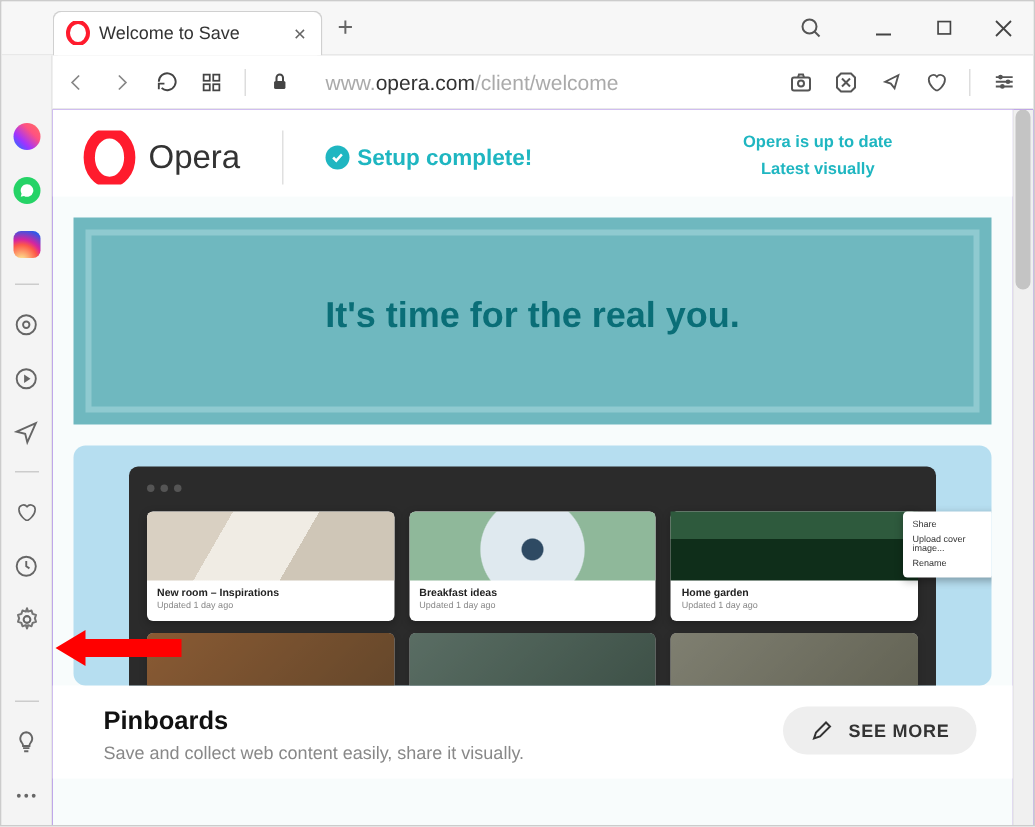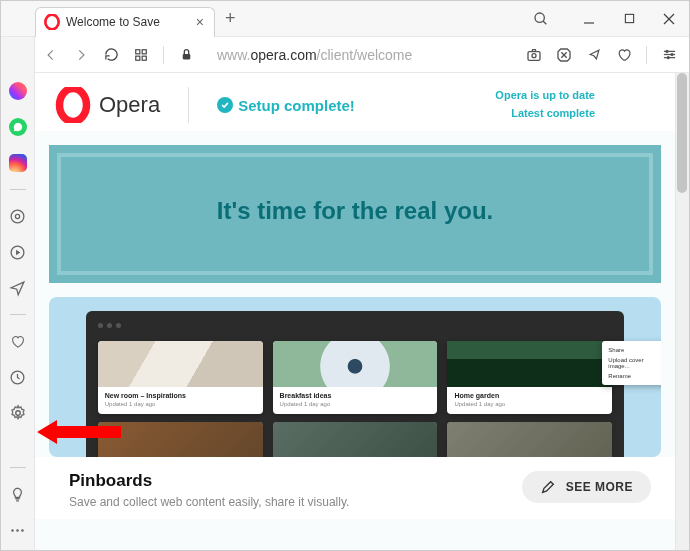--- a/index.html
+++ b/index.html
@@ -45,21 +45,21 @@
   
   
   .page-header { display: flex; align-items: center; padding: 14px 20px 8px 20px; gap: 28px; background:#fff;}
   .opera-logo-blk { display:flex; align-items:center; gap: 8px; }
   .opera-o { width: 36px; height: 36px; }
   .opera-word { font-size: 22px; color: #333; font-weight: 300; }
   .vline { width: 1px; height: 36px; background: #e0e0e0; }
   .setup { display:flex; align-items:center; gap: 5px; color: #1fb6c1; font-weight: 700; font-size: 15px;}
   .check-circle { width: 16px; height: 16px; border-radius: 50%; background: #1fb6c1; display:flex; align-items:center; justify-content:center; }
   .check-circle svg { color:#fff; }
-  .header-right { margin-left: auto; font-size: 11px; font-weight: 700; color: #1fb6c1; line-height: 1.6; text-align: right; padding-right: 60px;}
+  .header-right { margin-left: auto; font-size: 11px; font-weight: 700; color: #1fb6c1; line-height: 1.6; text-align: center; padding-right: 60px;}
 
   
   .hero { margin: 14px 14px 0 14px; background: #6fb8bf; padding: 8px; }
   .hero-inner { border: 4px solid #8fcad0; padding: 40px 10px 46px 10px; text-align: center; }
   .hero-text { color: #0a6e77; font-weight: 800; font-size: 24px; }
 
   
   .pin-section { margin: 14px 14px 0 14px; background: #b6def0; border-radius: 8px; padding: 12px 36px; position: relative; height: 160px; overflow:hidden;}
   .mock-window { position:absolute; left: 6%; right: 6%; top: 14px; bottom: -30px; background: #2b2b2b; border-radius: 6px 6px 0 0; padding: 12px; }
   .mock-bar { height: 8px; display:flex; gap:4px; margin-bottom: 10px;}
@@ -289,21 +289,21 @@
       <div class="setup">
         <div class="check-circle">
             <svg width="10" height="10" viewBox="0 0 24 24" fill="none" stroke="currentColor" stroke-width="4">
               <polyline points="5 12 10 17 19 7"></polyline>
             </svg>
           </div>
         <span>Setup complete!</span>
       </div>
       <div class="header-right">
         <div>Opera is up to date</div>
-        <div>Latest complete</div>
+        <div>Latest visually</div>
       </div>
     </div>
 
     <div class="hero">
       <div class="hero-inner">
         <div class="hero-text">It's time for the real you.</div>
       </div>
     </div>
 
     <div class="pin-section">

